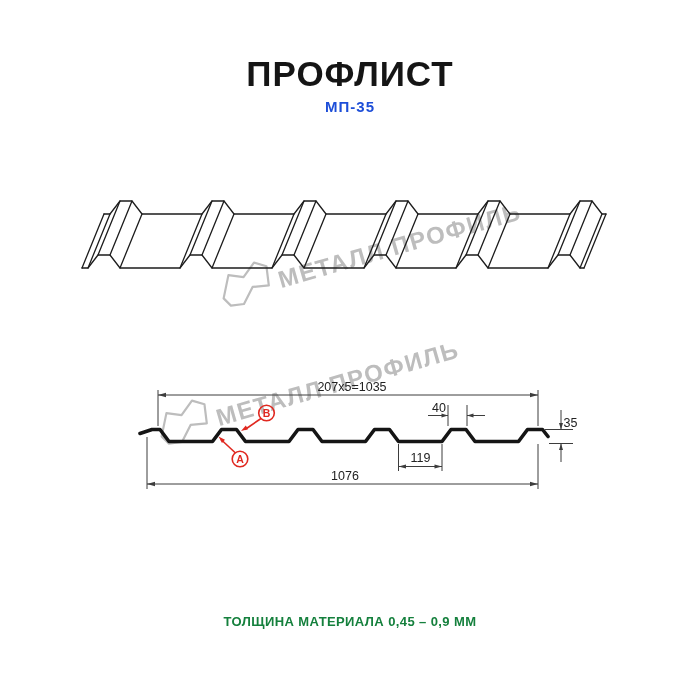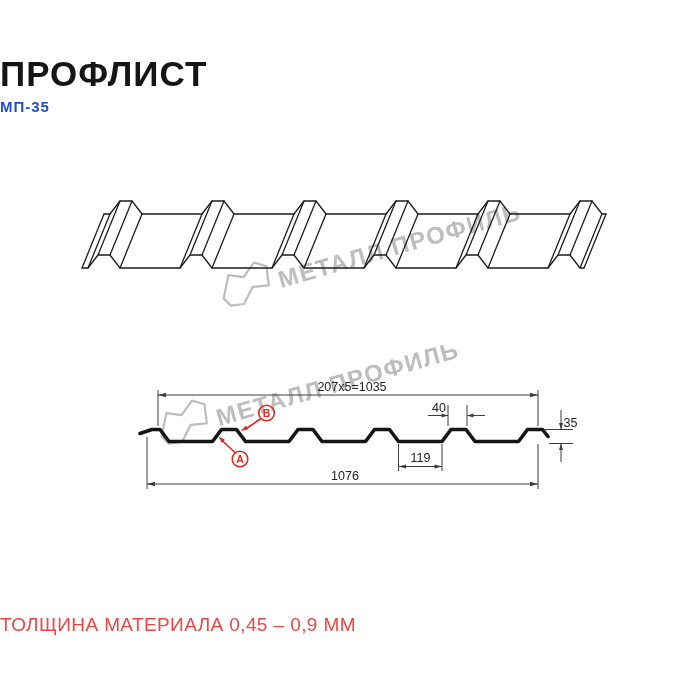--- a/index.html
+++ b/index.html
@@ -1,21 +1,21 @@
 <!DOCTYPE html>
 <html><head>
 <meta charset="utf-8">
 <style>
   html,body{margin:0;padding:0;background:#ffffff;}
   body{width:700px;height:700px;position:relative;overflow:hidden;
        font-family:"Liberation Sans","DejaVu Sans",sans-serif;color:#1b1b1b;}
-  .abs{position:absolute;left:0;width:100%;}
+  .abs{position:absolute;left:0;width:100%;text-align:center;}
   #title{top:54px;font-size:35px;font-weight:bold;letter-spacing:1px;color:#151515;}
   #subtitle{top:98px;font-size:15px;font-weight:bold;letter-spacing:1px;color:#1d4ed8;}
-  #footer-note{top:614px;font-size:19px;font-weight:normal;letter-spacing:.4px;color:#ef4444;}
+  #footer-note{top:614px;font-size:13px;font-weight:bold;letter-spacing:.4px;color:#15803d;}
   #drawing{position:absolute;top:0;left:0;}
   .thin{stroke:#1d1d1d;stroke-width:1.3;fill:none;stroke-linejoin:round;stroke-linecap:round;}
   .thick{stroke:#151515;stroke-width:3.6;fill:none;stroke-linejoin:round;stroke-linecap:round;}
   .dim{stroke:#3d3d3d;stroke-width:1;fill:none;}
   .dimfill{fill:#3d3d3d;stroke:none;}
   .dimtext{fill:#222;font-size:12.5px;font-family:"Liberation Sans","DejaVu Sans",sans-serif;}
   .wm{stroke:#bdbdbd;stroke-width:2.2;fill:none;stroke-linejoin:round;}
   .wmtext{fill:#bdbdbd;font-size:24px;font-weight:bold;letter-spacing:1.5px;
           font-family:"Liberation Sans","DejaVu Sans",sans-serif;}
   .red{stroke:#e02820;stroke-width:1.6;fill:none;}

